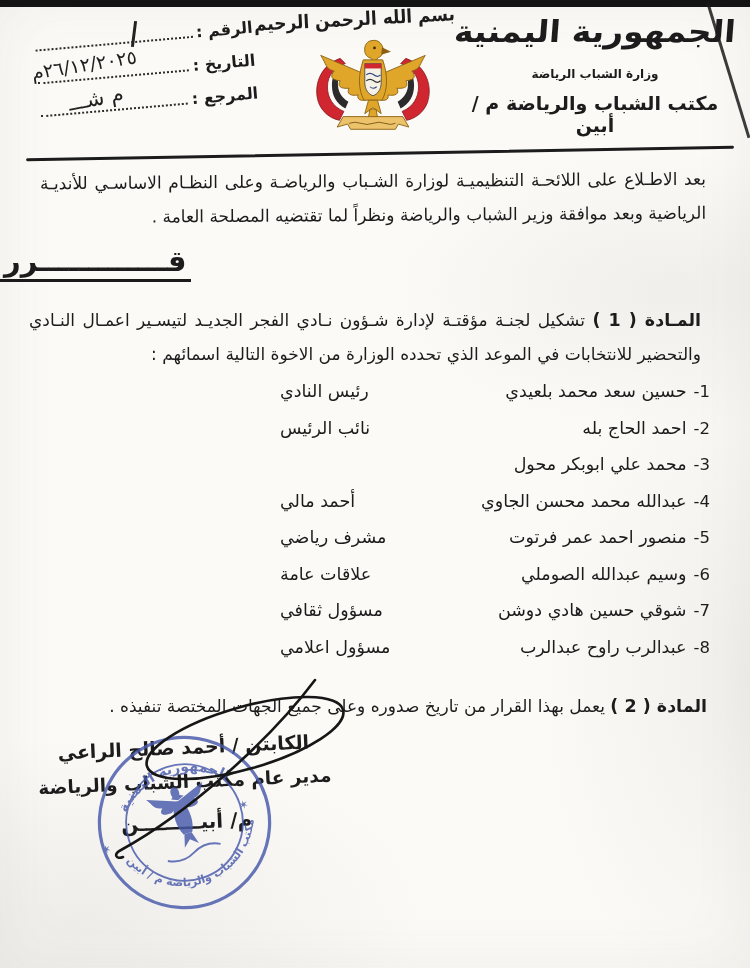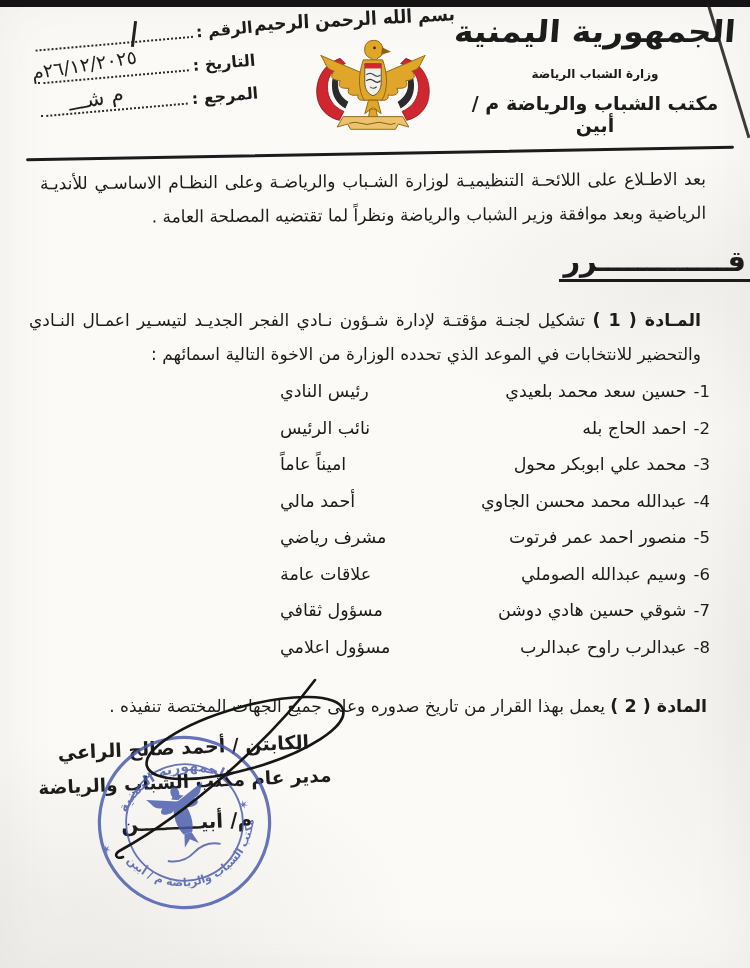--- a/index.html
+++ b/index.html
@@ -38,21 +38,21 @@
   .field-dots{flex:1;border-bottom:2px dotted #2b2b2b;margin:0 4px 4px 0;height:14px;}
   .hw{position:absolute;color:#1f1f1f;pointer-events:none;}
   .hw-date{top:24px;left:-6px;font-size:19px;transform:rotate(-4deg);letter-spacing:1px;white-space:nowrap;}
   .hw-ref{top:58px;left:28px;font-size:21px;transform:rotate(-6deg);letter-spacing:2px;}
   .hw-num-mark{position:absolute;top:-4px;left:98px;width:2.5px;height:26px;background:#222;transform:rotate(12deg);}
   .rule{position:absolute;top:152px;left:26px;width:708px;height:3px;background:#1c1c1c;
     transform:rotate(-1deg);border-radius:2px;}
   
   .preamble{position:absolute;top:164px;right:44px;width:666px;margin:0;
     font-size:17px;line-height:34px;text-align:justify;transform:rotate(-.4deg);}
-  .decision{position:absolute;top:244px;left:0;width:750px;text-align:right;}
+  .decision{position:absolute;top:244px;left:0;width:750px;text-align:left;}
   .decision span{display:inline-block;font-size:29px;font-weight:bold;
     border-bottom:3px solid #1b1b1b;padding:0 4px 1px;}
   .article{position:absolute;margin:9px;font-size:17px;line-height:34px;text-align:justify;}
   .article b{font-size:17.5px;}
   .a1{top:294px;right:40px;width:672px;}
   .a2{top:680px;right:34px;width:690px;white-space:nowrap;text-align:right;}
   
   .members{position:absolute;top:380px;right:40px;width:430px;display:flex;flex-direction:column;direction:rtl;}
   .member-row{display:flex;justify-content:space-between;align-items:baseline;
     margin-bottom:13.5px;font-size:17.5px;line-height:23px;}
@@ -164,21 +164,20 @@
           <span class="m-name">احمد الحاج بله</span>
         </span>
         <span class="m-role">نائب الرئيس</span>
       </div>
 
       <div class="member-row">
         <span class="m-name-wrap">
           <span class="m-num">3-</span>
           <span class="m-name">محمد علي ابوبكر محول</span>
         </span>
-        <span class="m-role">اميناً عاماً</span>
       </div>
 
       <div class="member-row">
         <span class="m-name-wrap">
           <span class="m-num">4-</span>
           <span class="m-name">عبدالله محمد محسن الجاوي</span>
         </span>
         <span class="m-role">أحمد مالي</span>
       </div>
 

